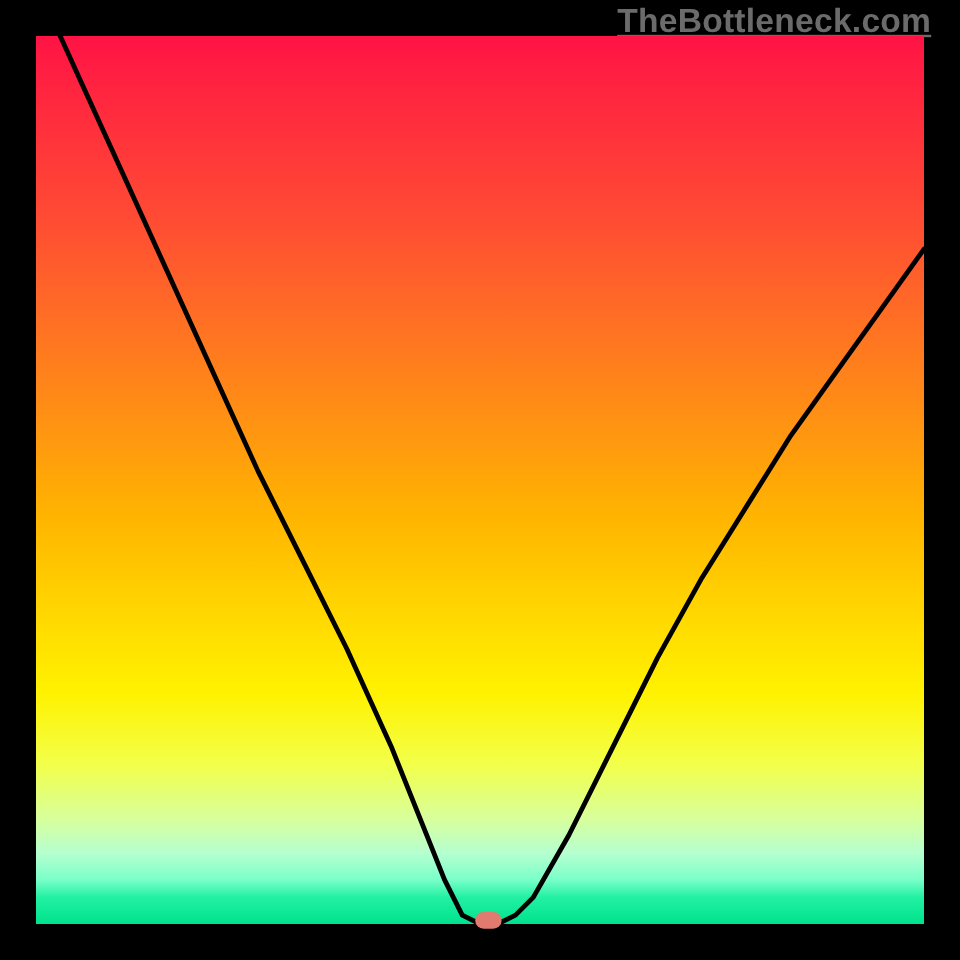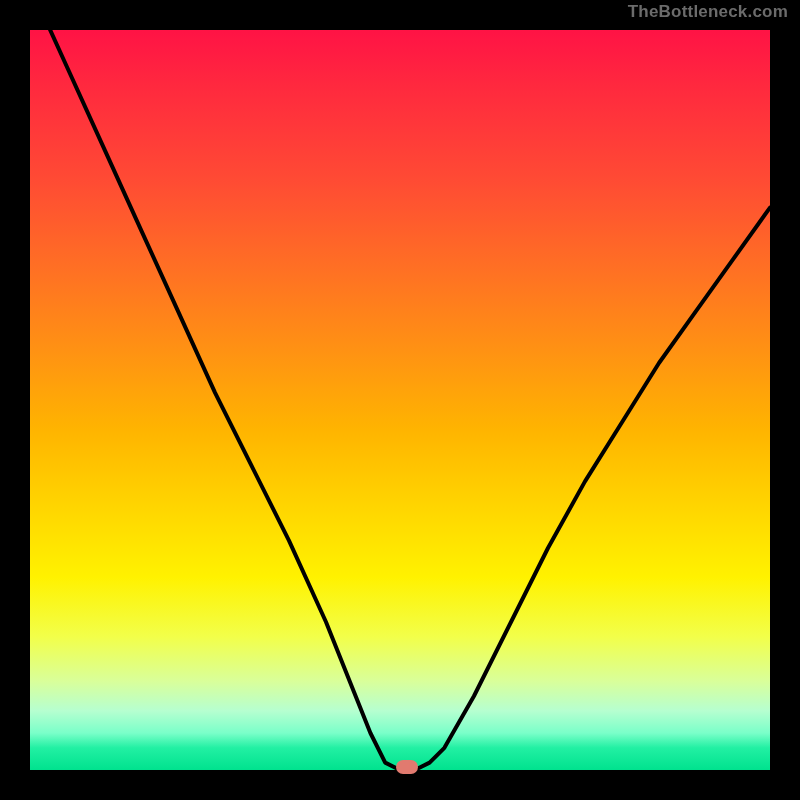--- a/index.html
+++ b/index.html
@@ -14,26 +14,27 @@
     position: absolute;
     left: 0;
     top: 0;
     width: 800px;
     height: 800px;
     background: #000;
   }
   .watermark {
     position: absolute;
     top: 2px;
-    right: 12px;
+    right: 24px;
     font-family: Arial, Helvetica, sans-serif;
-    font-size: 17px;
+    font-size: 28px;
     font-weight: 600;
     color: #6b6b6b;
     letter-spacing: 0.2px;
+    text-decoration: underline;
   }
   .plot {
     position: absolute;
     left: 30px;
     top: 30px;
     width: 740px;
     height: 740px;
   }
   .gradient {
     position: absolute;

